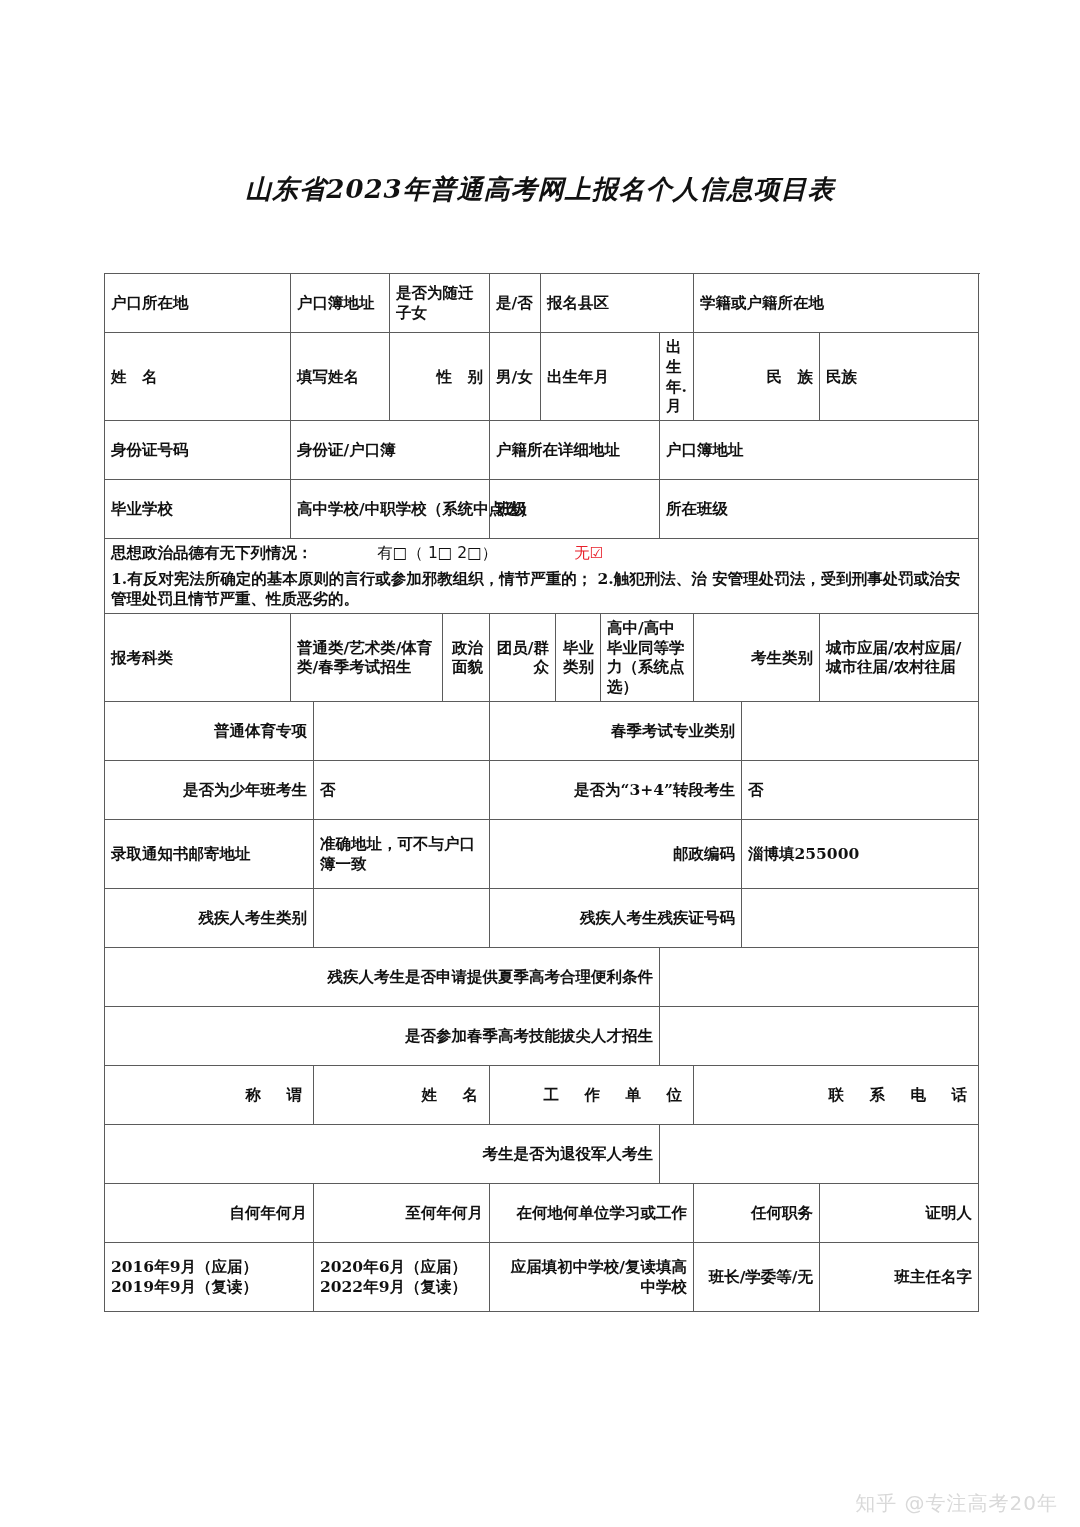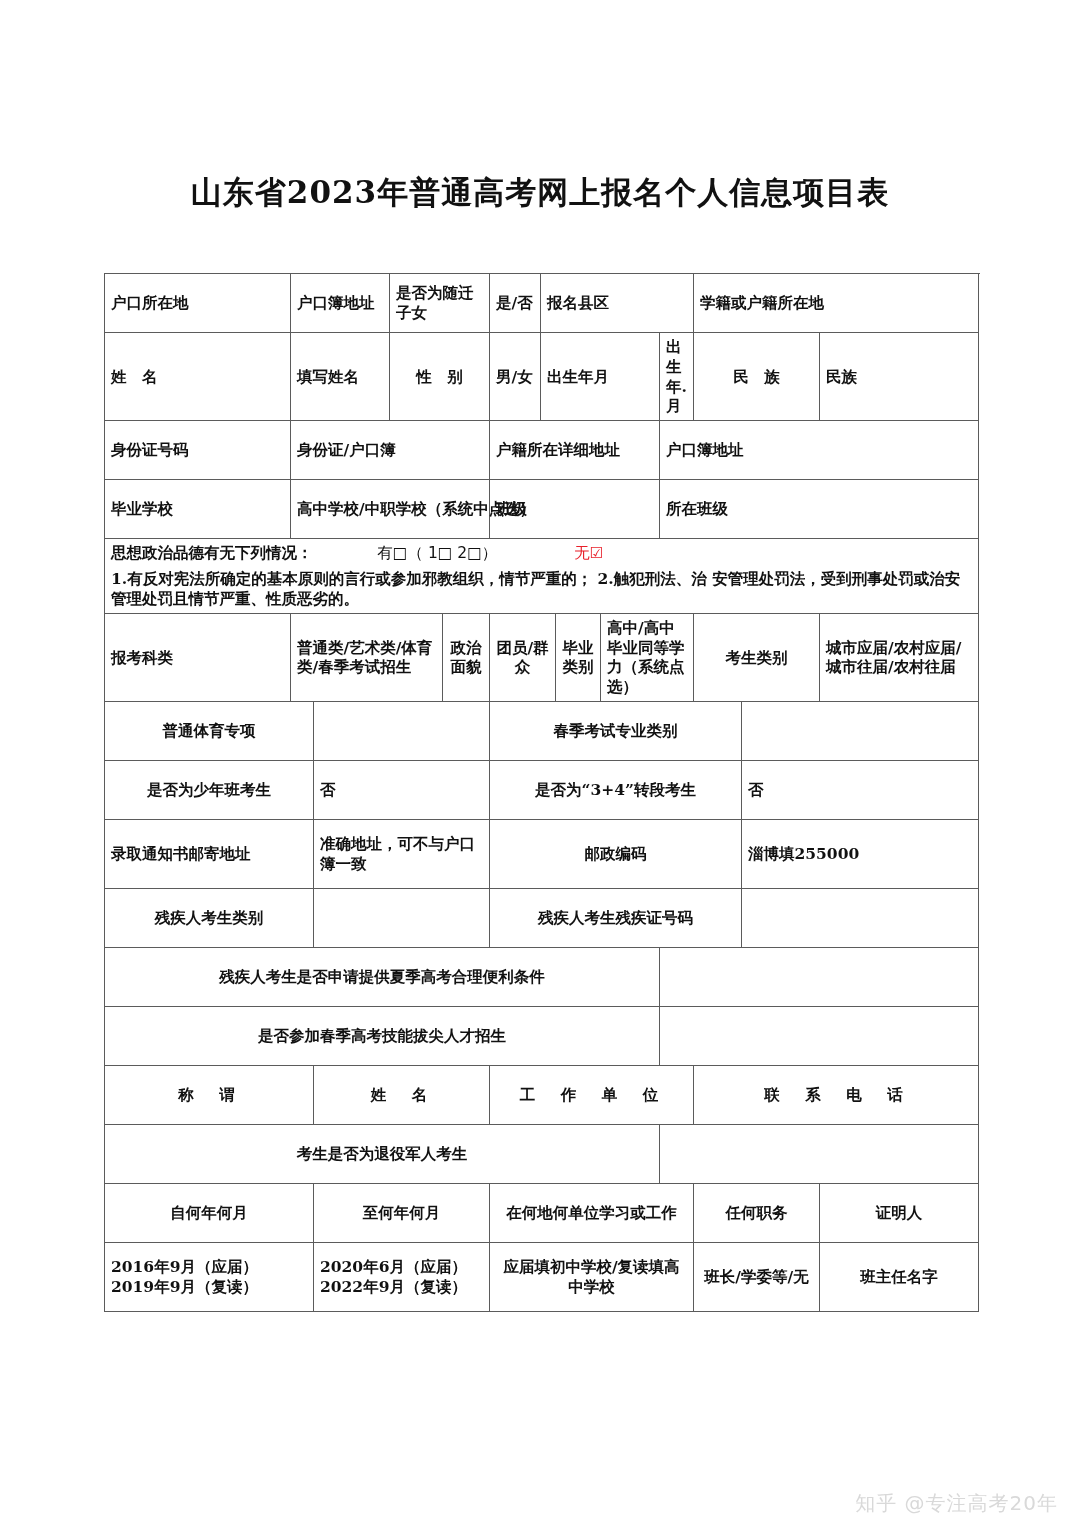--- a/index.html
+++ b/index.html
@@ -11,43 +11,44 @@
     overflow:hidden;
   }
   #page{
     position:absolute;left:0;top:0;width:1080px;height:1527px;
   }
   .title{
     position:absolute;left:0;top:172px;width:1080px;
     text-align:center;
     font-family:"DejaVu Serif","Liberation Serif",serif;
     font-weight:bold;
-    font-size:31px;
+    font-size:26px;
     letter-spacing:1px;
     color:#111;
+    font-style:italic;
   }
   .sheet{
     position:absolute;left:104px;top:273px;width:874px;
     border-collapse:collapse;
     table-layout:fixed;
   }
   .sheet td{
     border:1.6px solid #5b5b5b;
     font-family:"DejaVu Serif","Liberation Serif",serif;
     font-size:15.5px;
     color:#111;
     padding:4px 6px;
     vertical-align:middle;
     line-height:1.28;
     font-weight:bold;
     word-break:break-all;
   }
   .r{color:#e8202a;}
   .blk{color:#111;}
-  .c{text-align:center;}
+  .c{text-align:right;}
   .l{text-align:left;}
   .sp2{letter-spacing:5px;}
   .tall{height:50px;}
   .vtall{height:60px;}
   .small{font-size:13.5px;line-height:1.2;}
   .xsmall{font-size:12.5px;line-height:1.18;}
   .med{font-size:14.5px;}
   .note{
     font-size:15.5px;line-height:1.45;padding:6px 8px 8px 8px;
   }

